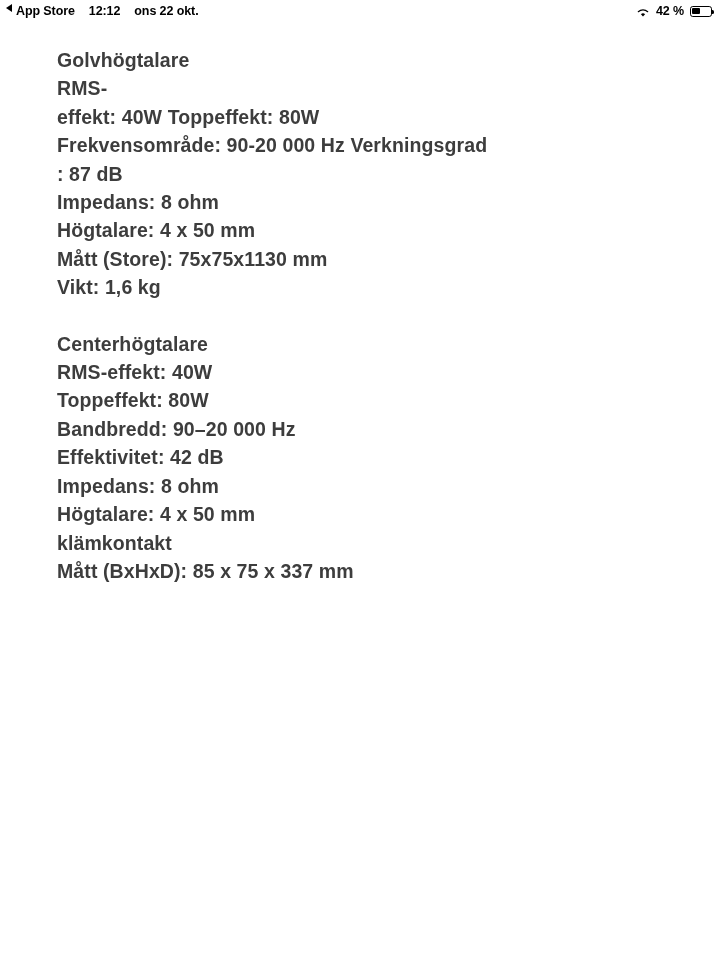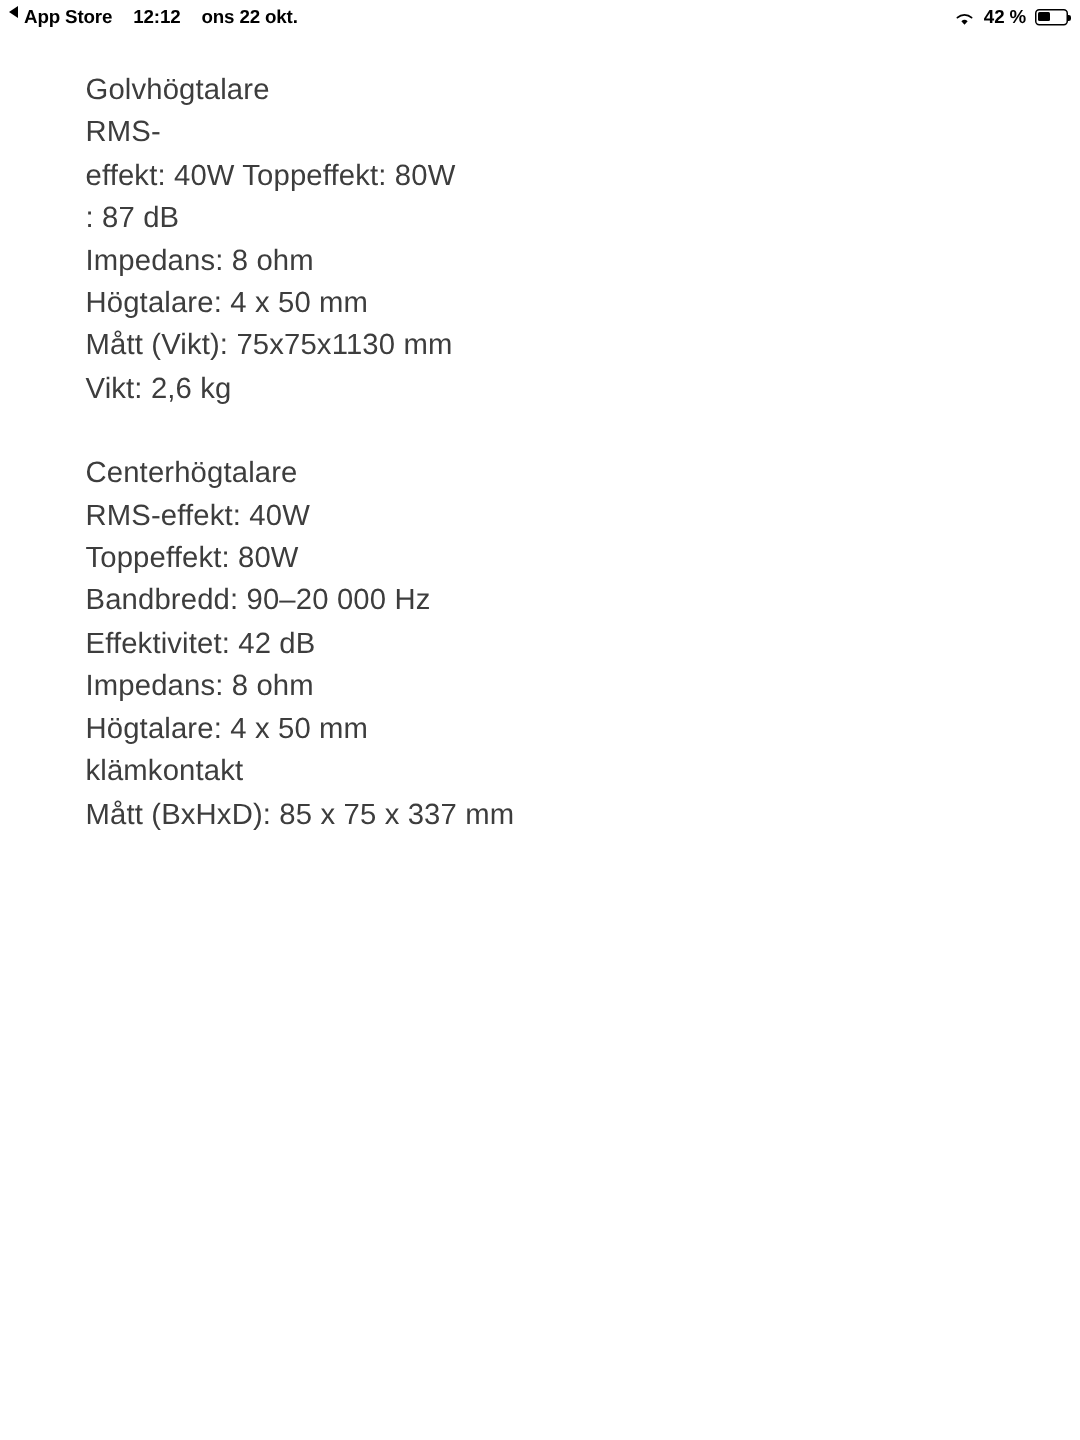--- a/index.html
+++ b/index.html
@@ -110,21 +110,21 @@
     padding: 24px 40px 0 57px;
     box-sizing: border-box;
   }
   .spec-block {
     margin: 0 0 28px 0;
   }
   .spec-line {
     color: #3d3d3d;
     font-size: 19.5px;
     line-height: 28.4px;
-    font-weight: 400;
+    font-weight: 700;
     white-space: pre-wrap;
     letter-spacing: 0.1px;
   }
 </style>
 </head>
 <body>
 
 <div class="status-bar">
   <div class="status-left">
     <span class="back-triangle"></span>
@@ -145,25 +145,26 @@
     </span>
   </div>
 </div>
 
 <div class="page">
 
   <div class="spec-block">
     <div class="spec-line">Golvhögtalare</div>
     <div class="spec-line">RMS-</div>
     <div class="spec-line">effekt: 40W Toppeffekt: 80W</div>
+    <div class="spec-line">Frekvensområde: 90-20 000 Hz Verkningsgrad</div>
     <div class="spec-line">: 87 dB</div>
     <div class="spec-line">Impedans: 8 ohm</div>
     <div class="spec-line">Högtalare: 4 x 50 mm</div>
-    <div class="spec-line">Mått (Vikt): 75x75x1130 mm</div>
-    <div class="spec-line">Vikt: 2,6 kg</div>
+    <div class="spec-line">Mått (Store): 75x75x1130 mm</div>
+    <div class="spec-line">Vikt: 1,6 kg</div>
   </div>
 
   <div class="spec-block">
     <div class="spec-line">Centerhögtalare</div>
     <div class="spec-line">RMS-effekt: 40W</div>
     <div class="spec-line">Toppeffekt: 80W</div>
     <div class="spec-line">Bandbredd: 90–20 000 Hz</div>
     <div class="spec-line">Effektivitet: 42 dB</div>
     <div class="spec-line">Impedans: 8 ohm</div>
     <div class="spec-line">Högtalare: 4 x 50 mm</div>

